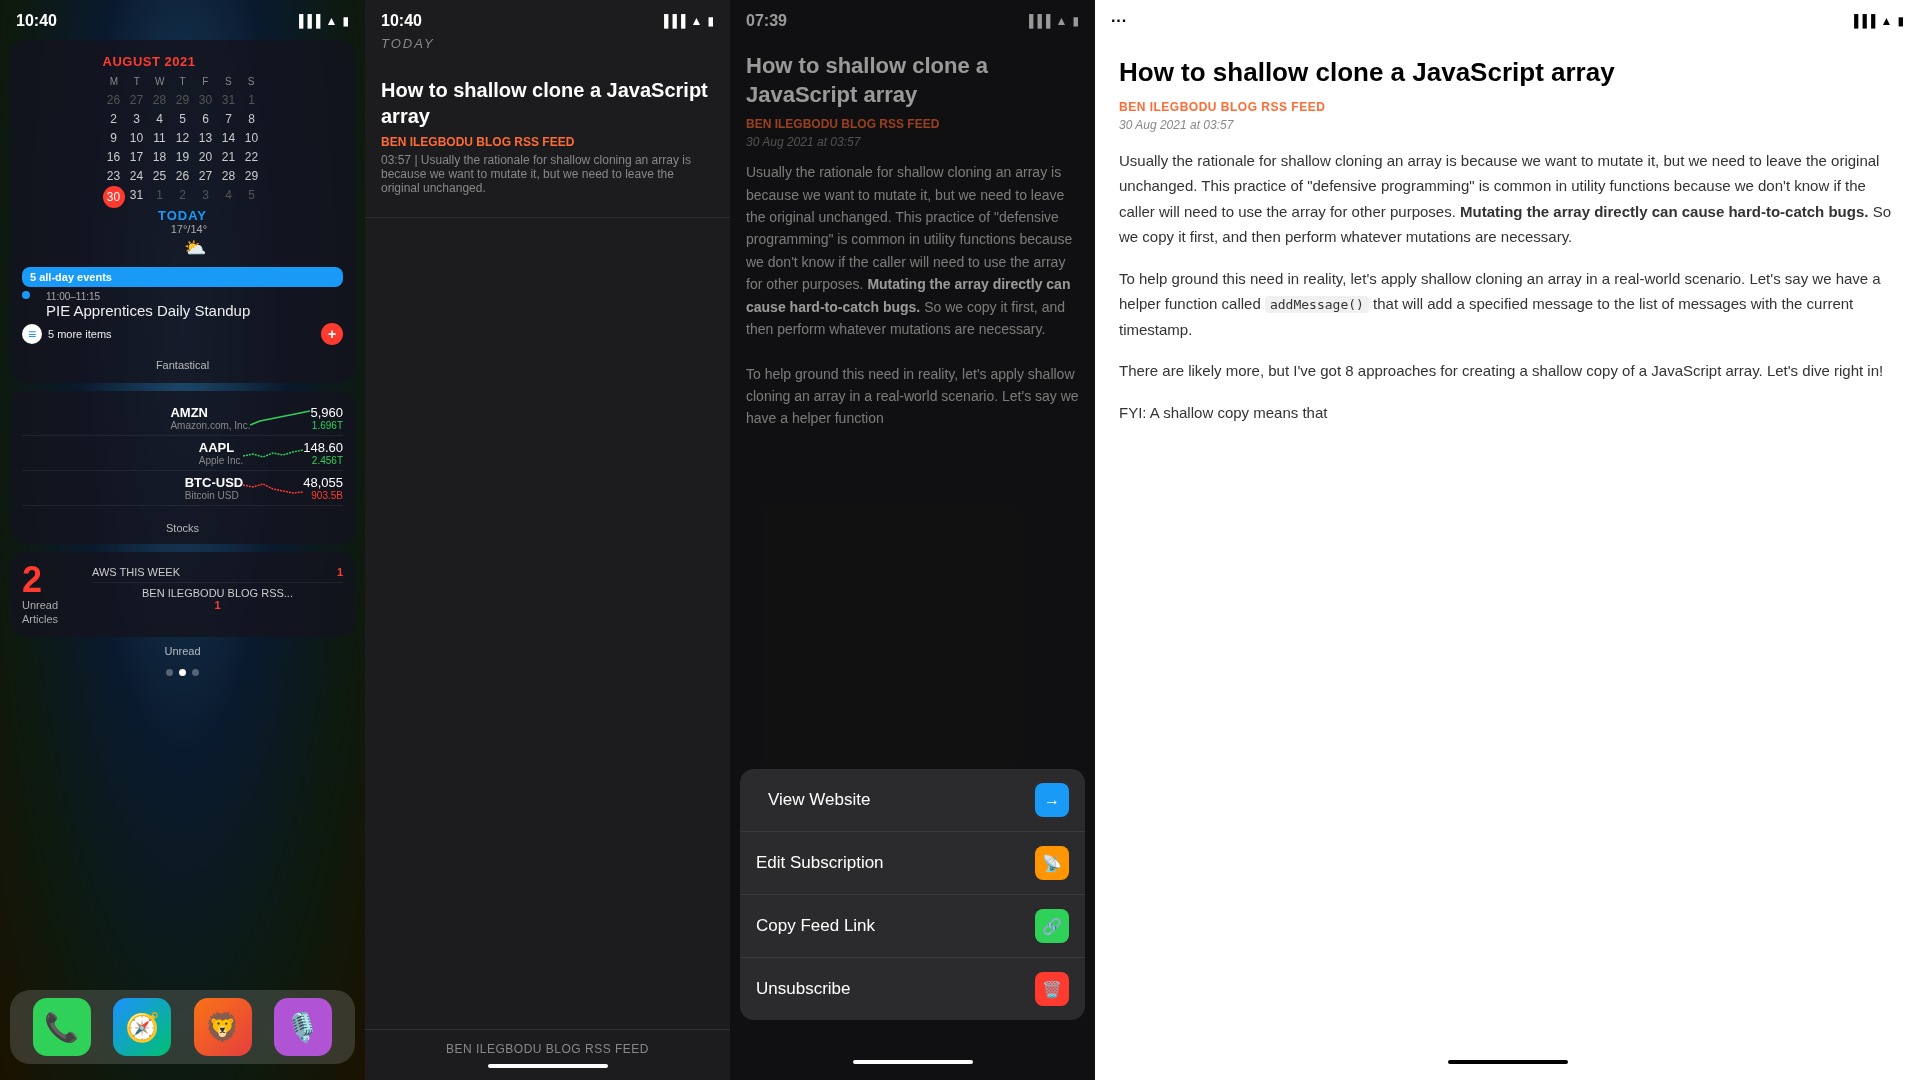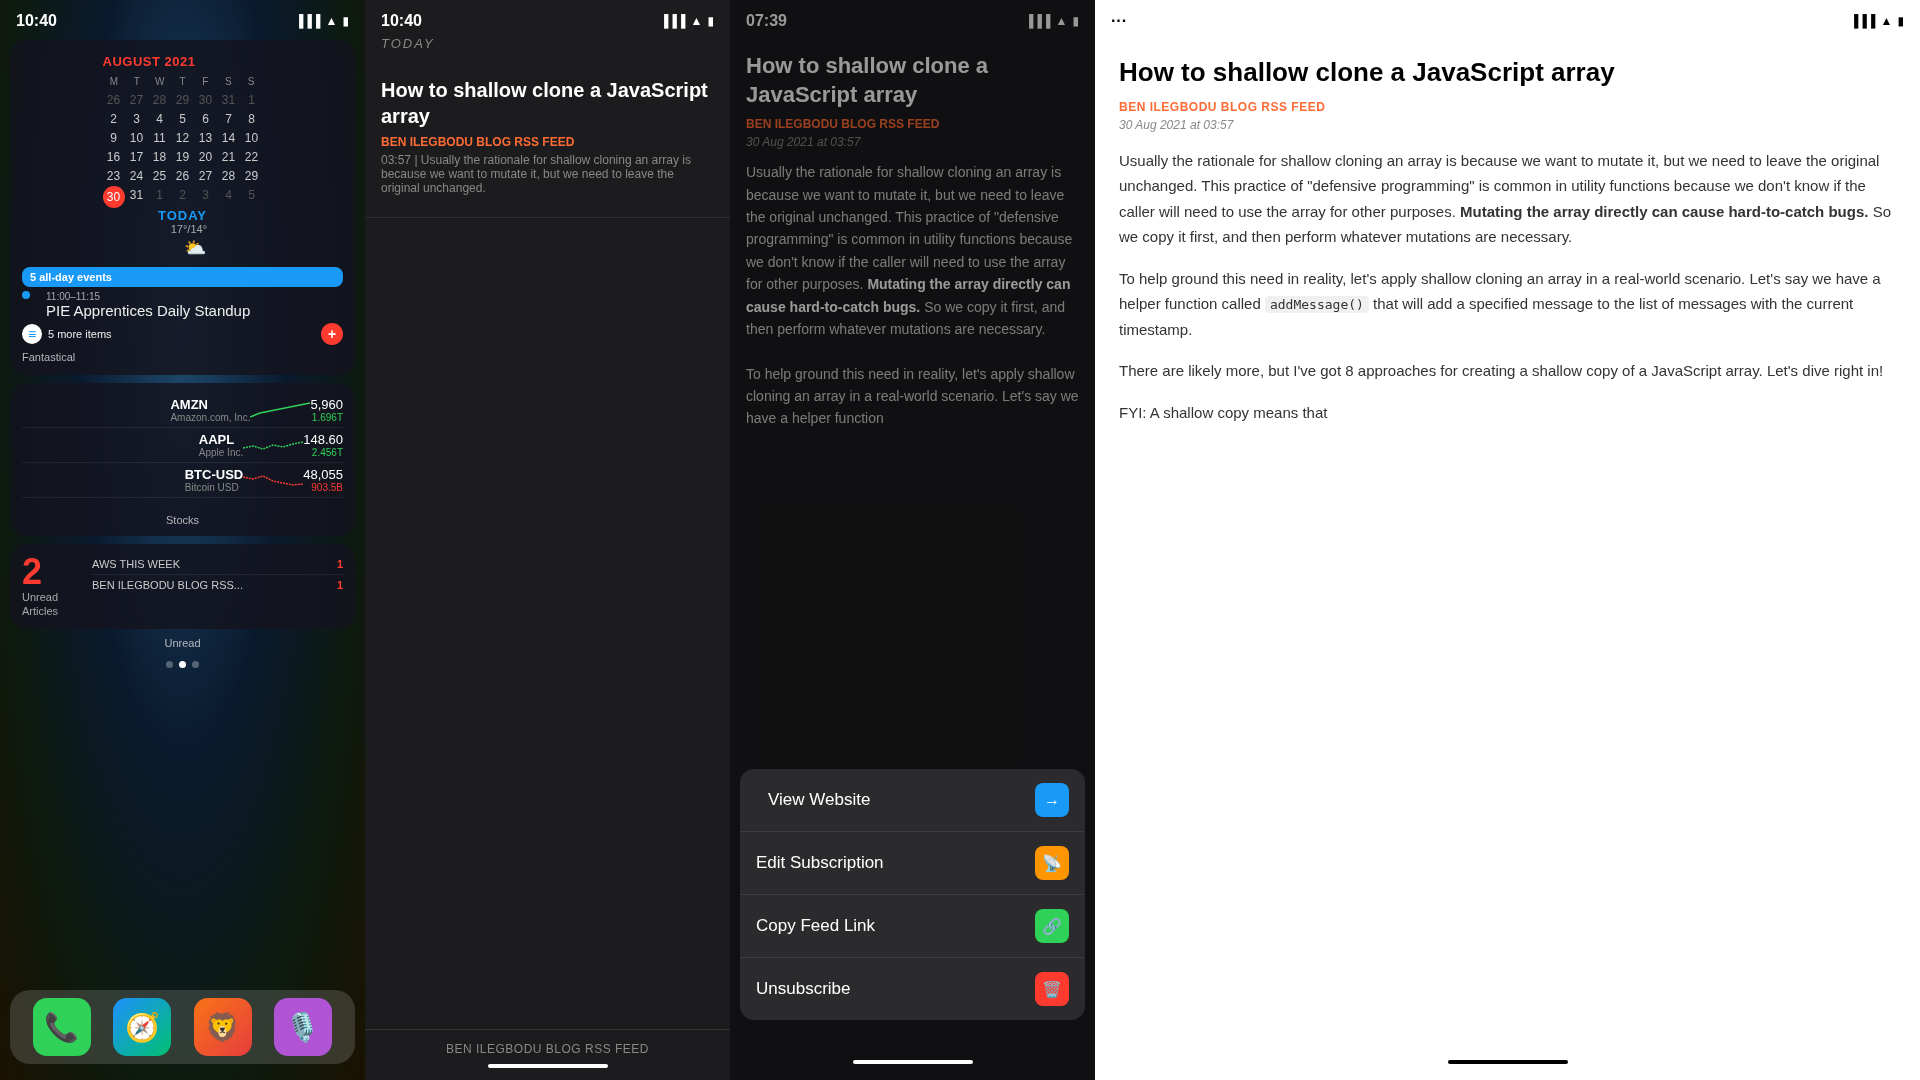--- a/index.html
+++ b/index.html
@@ -155,23 +155,24 @@
       background: #fff;
       border-radius: 50%;
       display: flex;
       align-items: center;
       justify-content: center;
       color: #1a9af7;
       font-size: 14px;
       font-weight: 700;
     }
     .fantastical-label {
+      text-align: center;
       color: #ddd;
       font-size: 11px;
-      margin-top: 6px;
+      margin-top: 14px;
       opacity: 0.8;
     }
 
     
     .widget-stocks {
       background: rgba(20,20,30,0.85);
       border-radius: 16px;
       padding: 10px 12px;
       margin-bottom: 8px;
       color: #fff;
@@ -235,21 +236,21 @@
     }
     .feed-row {
       display: flex;
       justify-content: space-between;
       align-items: center;
       padding: 4px 0;
       border-bottom: 1px solid rgba(255,255,255,0.07);
       font-size: 11px;
       color: #ccc;
     }
-    .feed-row:last-child { border-bottom: none; }
+    .feed-row:last-child { border-bottom: none; flex-direction: column; }
     .feed-badge {
       color: #ff3b30;
       font-weight: 600;
     }
     .unread-label {
       text-align: center;
       color: #ddd;
       font-size: 11px;
       margin-top: 4px;
       opacity: 0.8;

